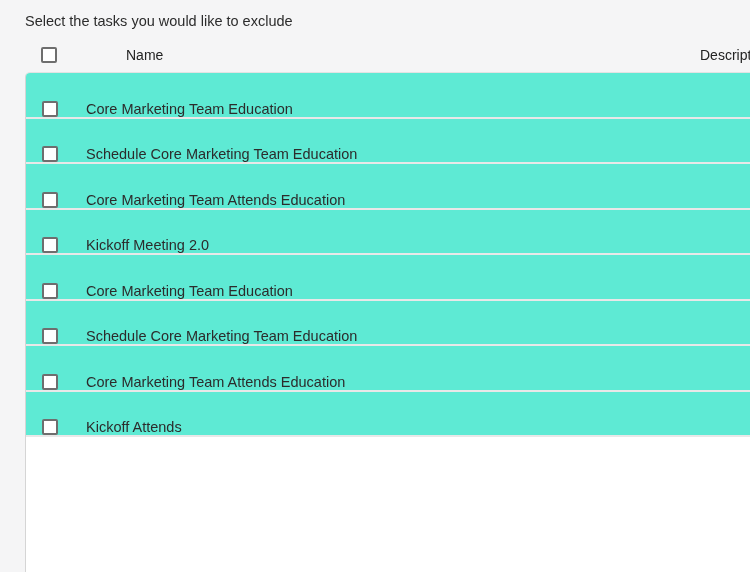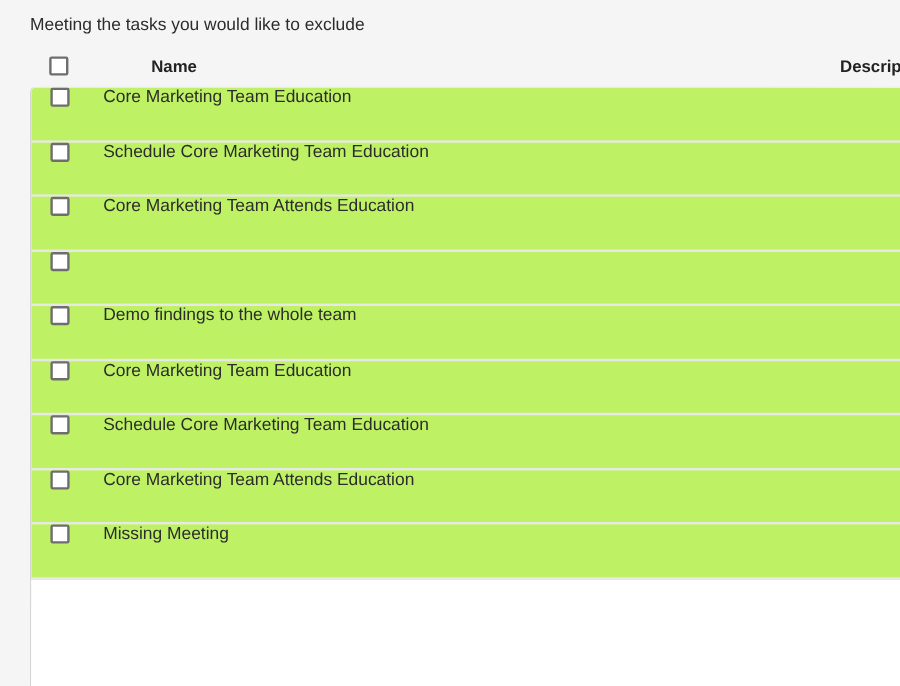--- a/index.html
+++ b/index.html
@@ -24,55 +24,55 @@
     width: 16px; height: 16px;
     box-sizing: border-box;
     border: 2px solid #6e6e6e;
     border-radius: 2px;
     background: #ffffff;
     cursor: pointer;
   }
   .header-row .checkbox { position: absolute; left: 16px; top: 9px; }
   .col-head {
     position: absolute; top: 9px;
-    font-size: 14px; font-weight: bold; color: #232323;
+    font-size: 14px; font-weight: normal; color: #232323;
     white-space: nowrap;
     padding-left: 41px;
   }
   .col-head.name { left: 60px; }
   .col-head.desc { left: 634px; }
   .list {
     position: absolute; left: 25px; top: 72px;
     width: 725px; height: 501px;
     box-sizing: border-box;
     background: #ffffff;
     border-left: 1px solid #d5d5d5;
     border-top: 1px solid #e3e3e3;
     border-top-left-radius: 5px;
     overflow: hidden;
   }
   .row {
     height: 45.5px;
     box-sizing: border-box;
     border-bottom: 2px solid #e8e8e8;
-    background: #bef264;
-    display: flex; align-items: flex-start;
+    background: #5eead4;
+    display: flex; align-items: flex-end;
     cursor: pointer;
   }
   .row .checkbox { margin-left: 16px; flex: none; }
   .row-label {
     margin-left: 28px;
     font-size: 14.5px; color: #2c2c2c;
     white-space: nowrap;
   }
 </style>
 </head>
 <body>
 
-<div class="title">Meeting the tasks you would like to exclude</div>
+<div class="title">Select the tasks you would like to exclude</div>
 
 <div class="header-row">
   <span class="checkbox" role="checkbox" aria-checked="false"></span>
   <span class="col-head name">Name</span>
   <span class="col-head desc">Description</span>
 </div>
 
 <div class="list" id="task-list">
   <div class="row">
     <span class="checkbox" role="checkbox" aria-checked="false"></span>
@@ -84,41 +84,38 @@
     <span class="row-label">Schedule Core Marketing Team Education</span>
   </div>
 
   <div class="row">
     <span class="checkbox" role="checkbox" aria-checked="false"></span>
     <span class="row-label">Core Marketing Team Attends Education</span>
   </div>
 
   <div class="row">
     <span class="checkbox" role="checkbox" aria-checked="false"></span>
+    <span class="row-label">Kickoff Meeting 2.0</span>
   </div>
 
 
-  <div class="row">
-    <span class="checkbox" role="checkbox" aria-checked="false"></span>
-    <span class="row-label">Demo findings to the whole team</span>
-  </div>
 
 
   <div class="row">
     <span class="checkbox" role="checkbox" aria-checked="false"></span>
     <span class="row-label">Core Marketing Team Education</span>
   </div>
 
   <div class="row">
     <span class="checkbox" role="checkbox" aria-checked="false"></span>
     <span class="row-label">Schedule Core Marketing Team Education</span>
   </div>
 
   <div class="row">
     <span class="checkbox" role="checkbox" aria-checked="false"></span>
     <span class="row-label">Core Marketing Team Attends Education</span>
   </div>
 
   <div class="row">
     <span class="checkbox" role="checkbox" aria-checked="false"></span>
-    <span class="row-label">Missing Meeting</span>
+    <span class="row-label">Kickoff Attends</span>
   </div>
 </div>
 
 </body></html>

